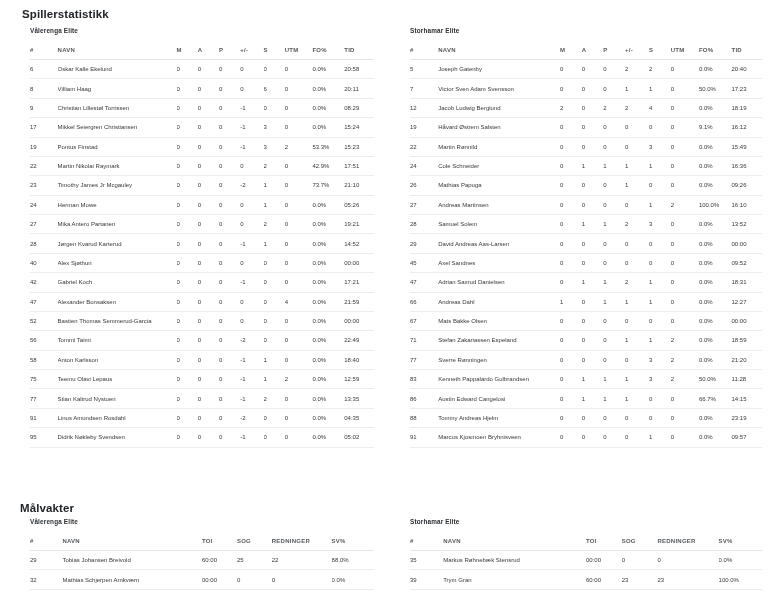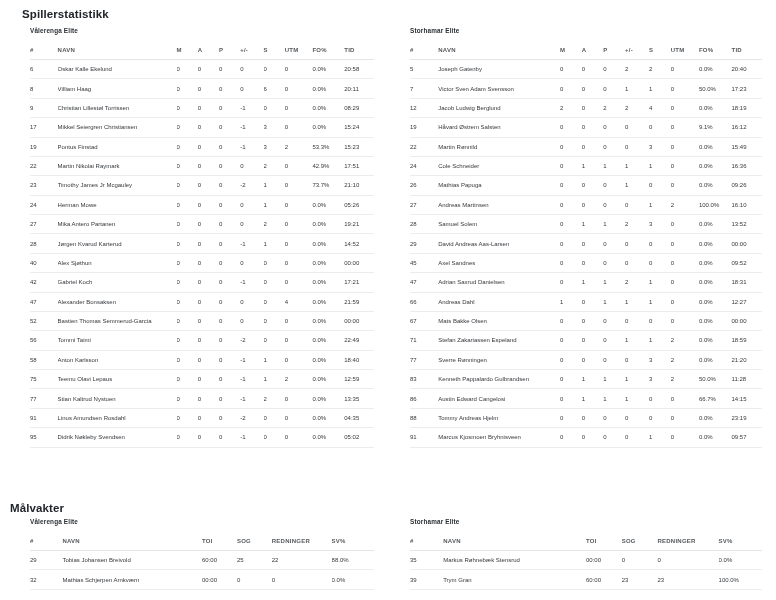--- a/index.html
+++ b/index.html
@@ -31,21 +31,21 @@
     padding: 0;
     letter-spacing: 0.1px;
   }
   #players-title {
     position: absolute;
     left: 22px;
     top: 8px;
   }
   #goalies-title {
     position: absolute;
-    left: 10px;
+    left: 20px;
     top: 502px;
   }
   .team-label {
     font-size: 6.4px;
     font-weight: bold;
     color: #2b2f33;
     letter-spacing: 0.15px;
   }
   .cols {
     display: flex;

